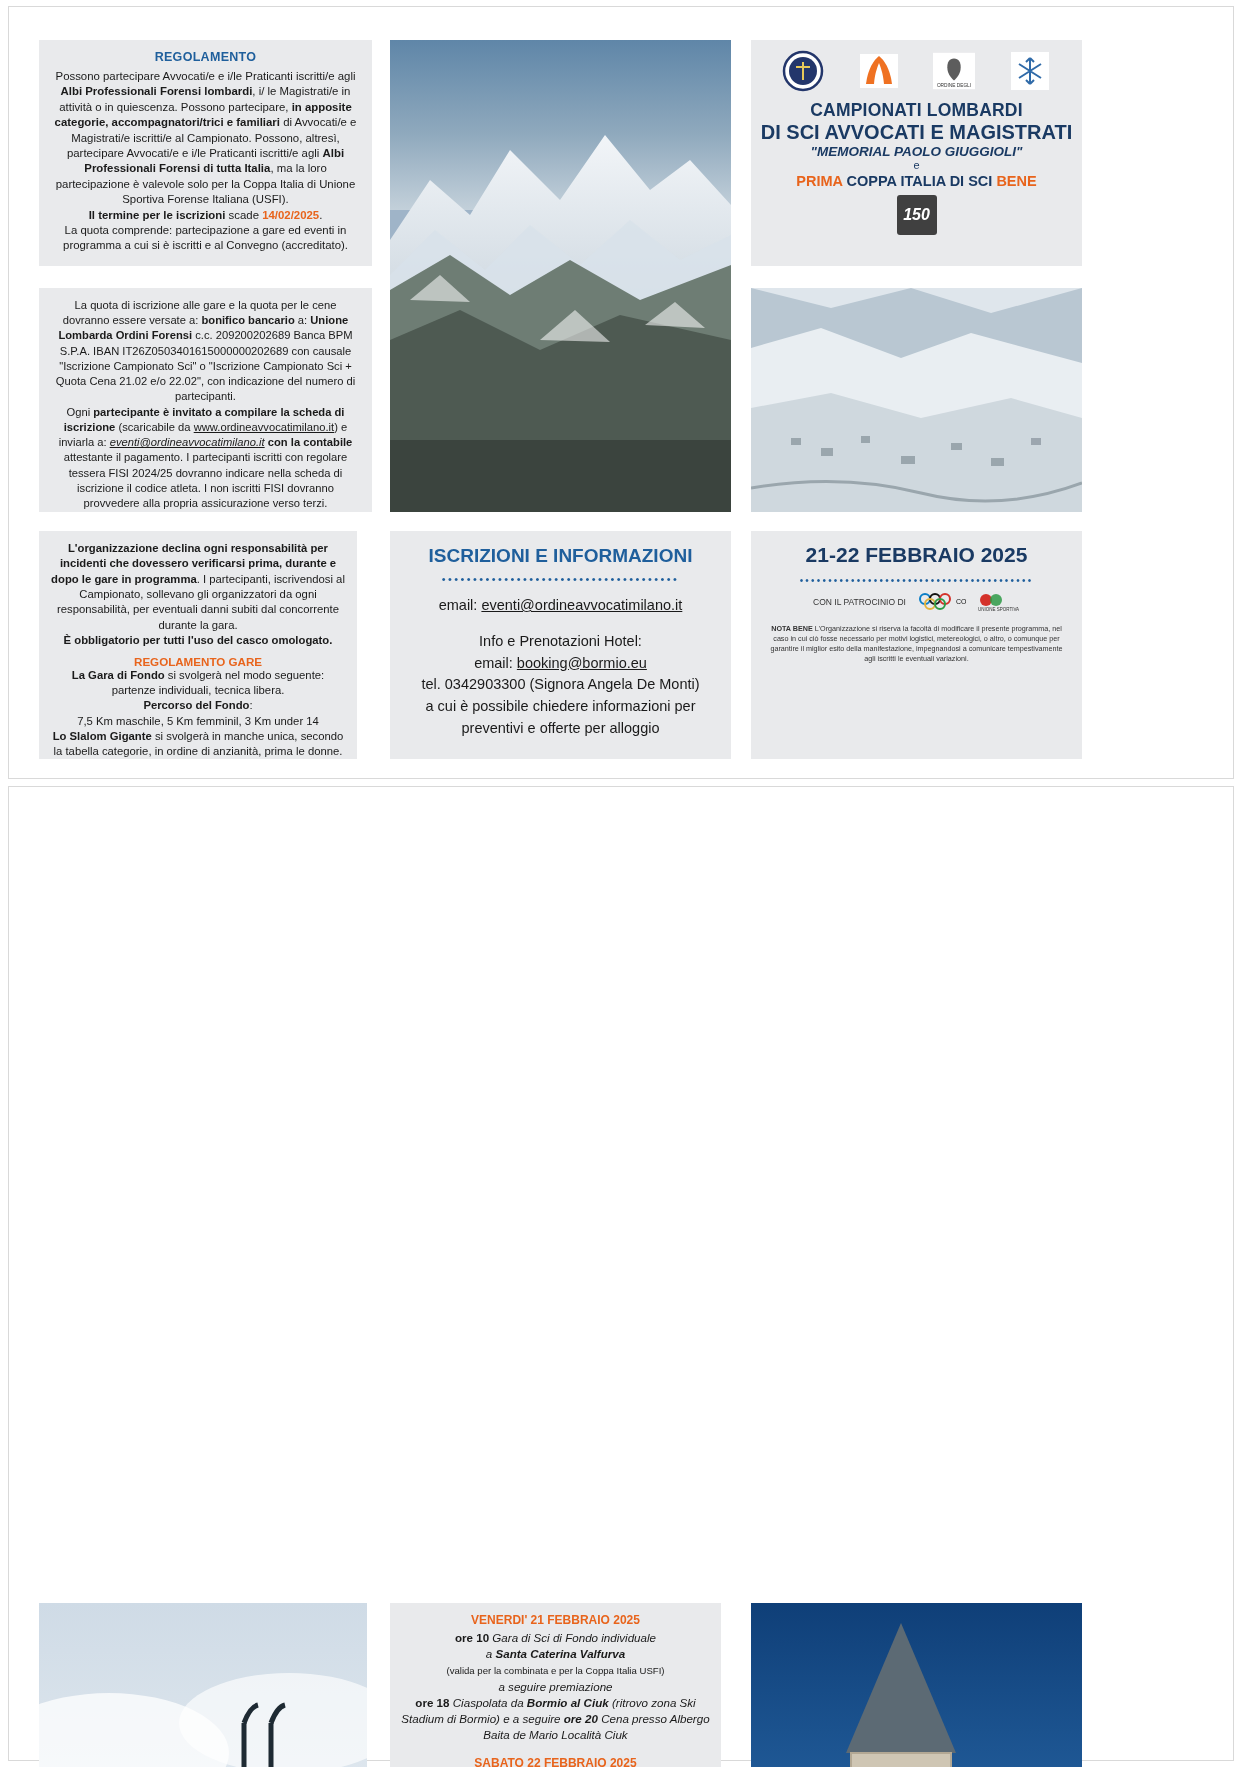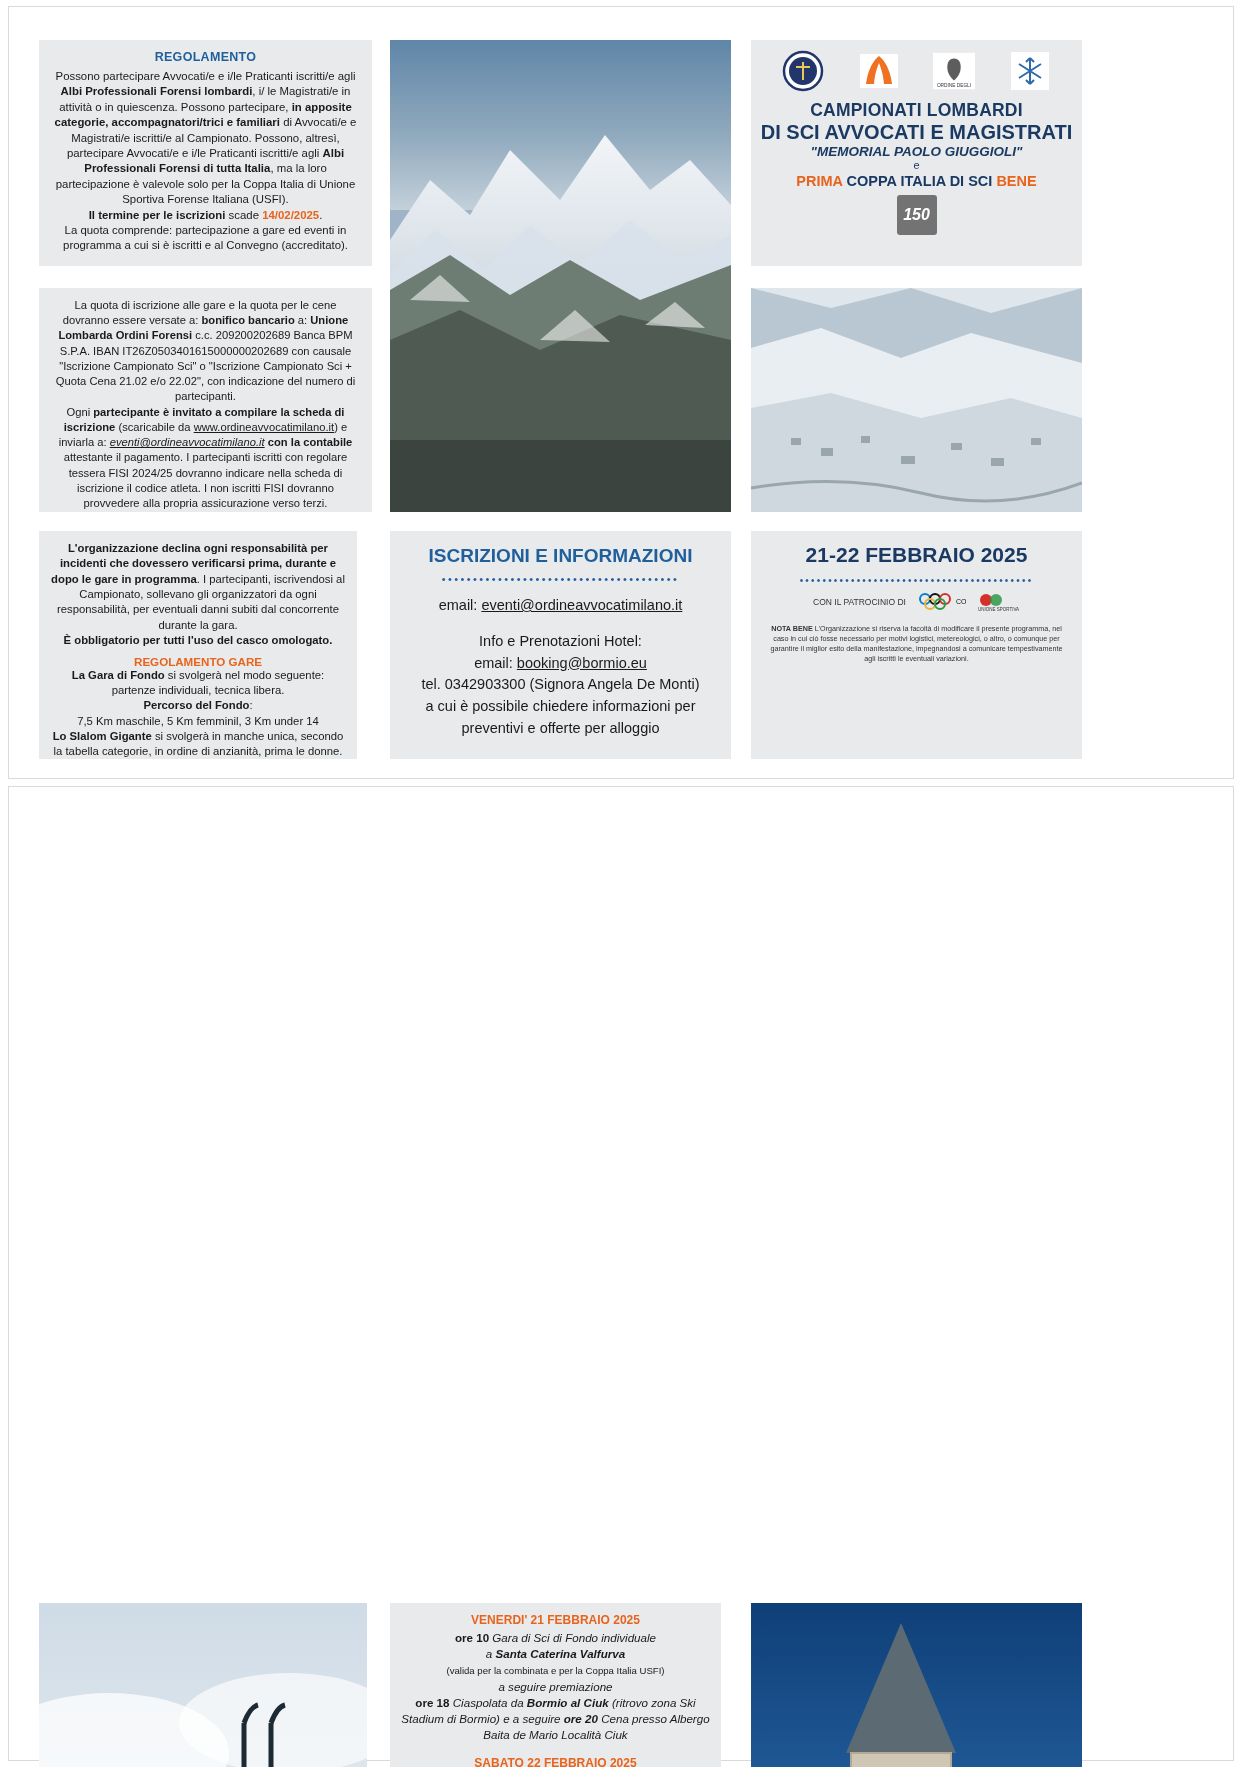--- a/index.html
+++ b/index.html
@@ -74,21 +74,21 @@
   #p-header { left: 742px; top: 33px; width: 331px; height: 226px; padding: 8px; background:#e9eaec; }
   .logo-row { display:flex; justify-content: space-around; align-items:center; height: 46px; padding: 0 6px; }
   .logo { width: 44px; height: 42px; display:flex; align-items:center; justify-content:center; }
   .logo svg { display:block; }
   #p-header .h1 { text-align:center; font-size:17.5px; font-weight:bold; color:#1a3a63; margin-top:6px; letter-spacing:.2px;}
   #p-header .h2 { text-align:center; font-size:20px; font-weight:bold; color:#1a3a63; }
   #p-header .h3 { text-align:center; font-size:13.5px; font-weight:bold; font-style:italic; color:#1a3a63; }
   #p-header .e { text-align:center; font-size:11px; color:#1a3a63; }
   #p-header .h4 { text-align:center; font-size:14.5px; font-weight:bold; color:#1a3a63; margin-top:2px;}
   #p-header .h4 .o { color:#e8641c; }
-  .logo150 { width: 40px; height: 40px; background:#737373; color:#fff; border-radius:3px; margin: 6px auto 0; display:flex; align-items:center; justify-content:center; font-size:16px; font-style:italic; font-weight:bold;}
+  .logo150 { width: 40px; height: 40px; background:#404040; color:#fff; border-radius:3px; margin: 6px auto 0; display:flex; align-items:center; justify-content:center; font-size:16px; font-style:italic; font-weight:bold;}
 
   
   #p-date { left: 742px; top: 524px; width: 331px; height: 228px; padding: 12px 10px; }
   #p-date .d1 { text-align:center; font-size:21px; font-weight:bold; color:#1a3a63; }
   #p-date .d2 { text-align:center; font-size:25px; font-weight:bold; color:#1a3a63; margin-top:2px;}
   #p-date .dots { color:#1f5f9c; text-align:center; font-size:10px; letter-spacing:2.2px; margin: 8px 0 4px; }
   #p-date .patro { text-align:center; font-size:8.5px; color:#333; display:flex; align-items:center; justify-content:center; gap:10px; }
   #p-date .nota { margin-top:10px; font-size:7.2px; line-height:1.4; text-align:center; color:#333; padding: 0 6px;}
   #p-date .nota b { font-weight:bold; }
 

